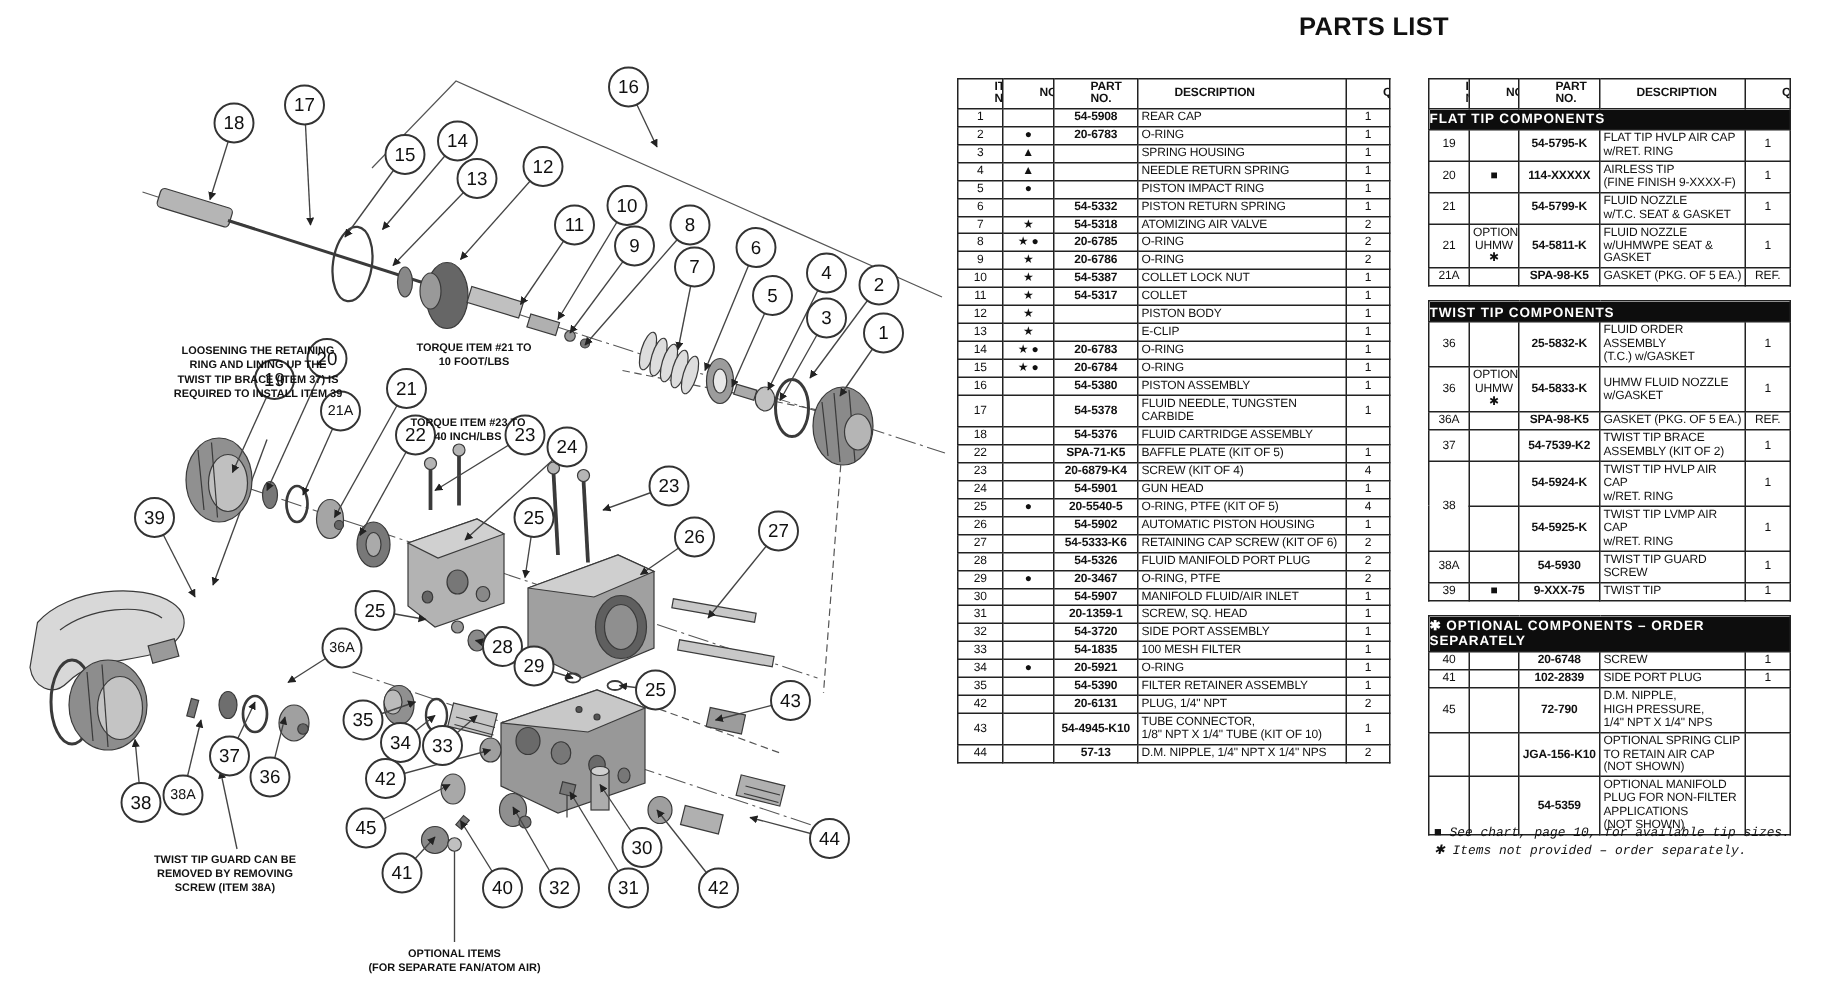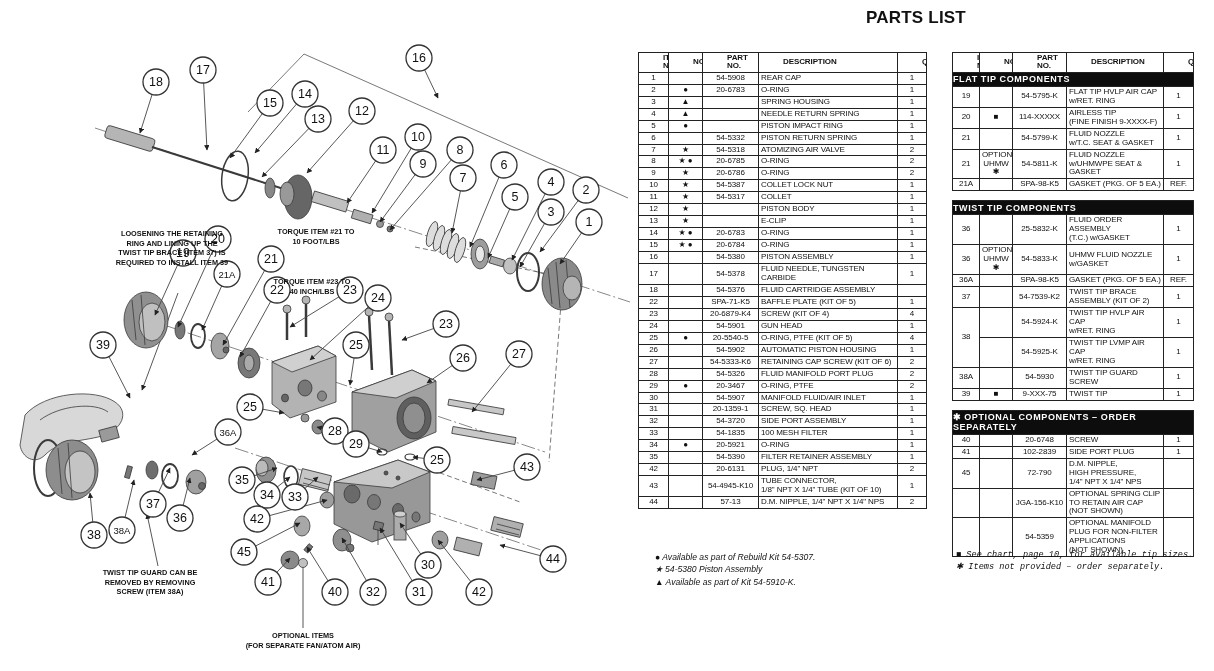--- a/index.html
+++ b/index.html
@@ -10,21 +10,21 @@
          font-size:17px;font-weight:bold;letter-spacing:.2px;}
   #subtitle{position:absolute;left:638px;top:29px;width:556px;text-align:center;font-size:10.5px;}
   
   table.ptable{border-collapse:collapse;table-layout:fixed;background:#fff;}
   table.ptable td, table.ptable th{border:1px solid #222;font-size:8px;line-height:1.12;
       padding:1px 2px;vertical-align:middle;letter-spacing:-0.1px;overflow:hidden;}
   table.ptable th{font-weight:bold;text-align:left;font-size:8px;line-height:1.05;padding-left:24px;}
   td.col-item, td.col-qty, td.col-notes, td.col-part{text-align:center;}
   td.col-desc{text-align:left;white-space:pre-line;}
   td.col-notes{font-size:7px;white-space:pre-line;line-height:1.0;letter-spacing:-0.2px;}
-  td.col-part{white-space:nowrap;}
+  td.col-part{white-space:nowrap;font-weight:bold;}
   tr.secbar td{background:#0d0d0d;color:#fff;text-align:left;font-weight:bold;
       font-size:9px;letter-spacing:.6px;padding:1.5px 0;}
   #main-table{position:absolute;left:638px;top:52px;width:288px;}
   #right-col{position:absolute;left:952px;top:52px;width:241px;}
   #right-col table{width:241px;margin-bottom:9px;}
   
   .footnotes{position:absolute;font-size:8.6px;font-style:italic;line-height:1.45;}
   #fn-left{left:655px;top:551px;}
   #fn-right{left:956px;top:549px;font-family:Liberation Mono, monospace;}
   
@@ -910,23 +910,18 @@
             <td class="col-desc">OPTIONAL MANIFOLD
 PLUG FOR NON-FILTER
 APPLICATIONS
 (NOT SHOWN)</td>
             <td class="col-qty"></td>
           </tr>
         </tbody>
     </table>
   </div>
 
-  <div class="footnotes" id="fn-left">
-    <div>● Available as part of Rebuild Kit 54-5307.</div>
-    <div>★ 54-5380 Piston Assembly</div>
-    <div>▲ Available as part of Kit 54-5910-K.</div>
-  </div>
   <div class="footnotes" id="fn-right">
     <div>■ See chart, page 10, for available tip sizes.</div>
     <div>✱ Items not provided – order separately.</div>
   </div>
 
 </div>
 
 </body></html>

